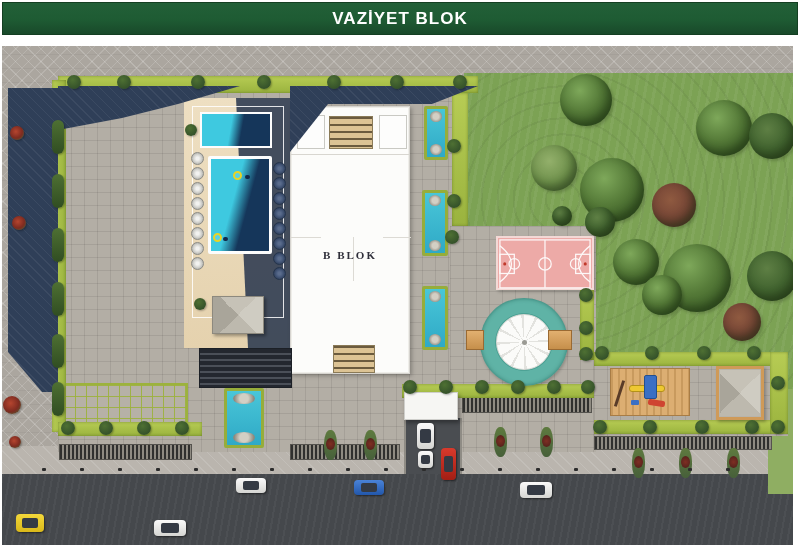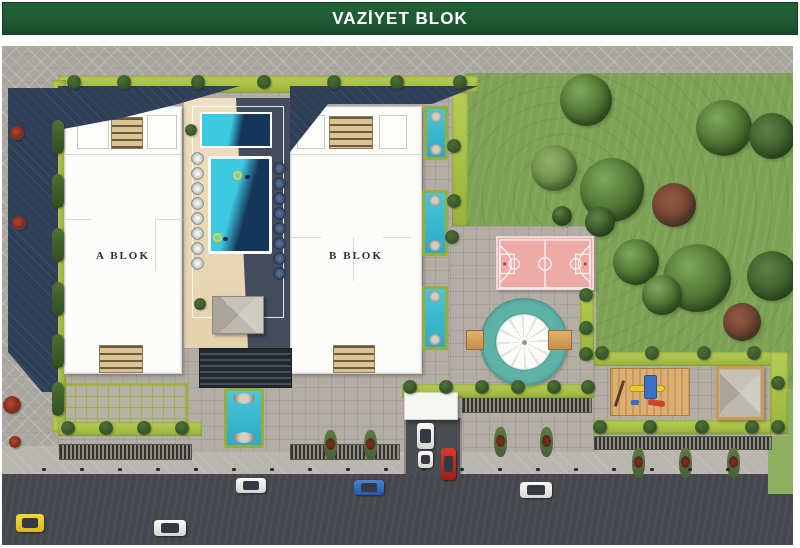--- a/index.html
+++ b/index.html
@@ -74,21 +74,21 @@
   #main-pool{left:24px;top:58px;width:64px;height:98px;border:3px solid #fdfdfd;border-radius:2px;
     background:linear-gradient(105deg,var(--poolA,#38c5de) 40%,var(--poolB,#123457) 60%);}
   .ring{width:9px;height:9px;border:2px solid #e8d426;border-radius:50%;background:rgba(255,255,255,.15);}
   #ring1{left:22px;top:12px;} #ring2{left:2px;top:74px;}
   .float{width:5px;height:4px;background:#13294a;border-radius:2px;}
   #float1{left:34px;top:16px;} #float2{left:12px;top:78px;}
 
   
   .building{background:#fcfcfa;border:1px solid #d6d4cf;box-shadow:inset 0 0 0 1px #efeee9,2px 2px 4px rgba(0,0,0,.25);}
   #block-a{left:62px;top:60px;width:118px;height:268px;}
-  #block-b{left:288px;top:60px;width:132px;height:268px;}
+  #block-b{left:288px;top:60px;width:120px;height:268px;}
   .b-top{left:0;top:0;right:0;height:48px;border-bottom:1px solid #d8d6d0;}
   .panel{background:#fdfdfc;border:1px solid #c9c9c3;}
   .pergola{background:repeating-linear-gradient(180deg,#6b5b3e 0 2px,#dcc394 2px 7px);border:1px solid #8a7a57;}
   .blk-label{left:0;right:0;text-align:center;font-family:"Liberation Serif",serif;font-weight:bold;
     font-size:11px;letter-spacing:2px;color:#2f2f3a;}
   .seam{background:#dcdad4;}
 
   
   .channel{border:3px solid #96ad3b;border-radius:2px;background:linear-gradient(180deg,#49c6d8,#2fa9c6);}
   .channel::before,.channel::after{content:"";position:absolute;left:18%;width:64%;height:11px;border-radius:50%;
@@ -198,31 +198,20 @@
     <div id="pool-frame"></div>
     <div id="kiddie-pool"></div>
     <div id="main-pool">
       <div id="ring1" class="ring"></div>
       <div id="ring2" class="ring"></div>
       <div id="float1" class="float"></div>
       <div id="float2" class="float"></div>
     </div>
   </div>
 
-  <div id="block-a" class="building">
-    <div class="b-top"></div>
-    <div class="panel" style="left:12px;top:8px;width:32px;height:34px;"></div>
-    <div class="panel" style="left:82px;top:8px;width:30px;height:34px;"></div>
-    <div class="pergola" style="left:46px;top:10px;width:32px;height:32px;"></div>
-    <div class="seam" style="left:0;top:112px;width:26px;height:1px;"></div>
-    <div class="seam" style="left:92px;top:112px;width:26px;height:1px;"></div>
-    <div class="seam" style="left:90px;top:112px;width:1px;height:52px;"></div>
-    <div class="blk-label" style="top:142px;">A BLOK</div>
-    <div class="pergola" style="left:34px;top:238px;width:44px;height:28px;"></div>
-  </div>
 
   <div id="block-b" class="building">
     <div class="b-top"></div>
     <div class="panel" style="left:6px;top:8px;width:28px;height:34px;"></div>
     <div class="panel" style="left:88px;top:8px;width:28px;height:34px;"></div>
     <div class="pergola" style="left:38px;top:9px;width:44px;height:33px;"></div>
     <div class="seam" style="left:0;top:130px;width:30px;height:1px;"></div>
     <div class="seam" style="left:92px;top:130px;width:28px;height:1px;"></div>
     <div class="seam" style="left:62px;top:130px;width:1px;height:44px;"></div>
     <div class="blk-label" style="top:142px;">B BLOK</div>

